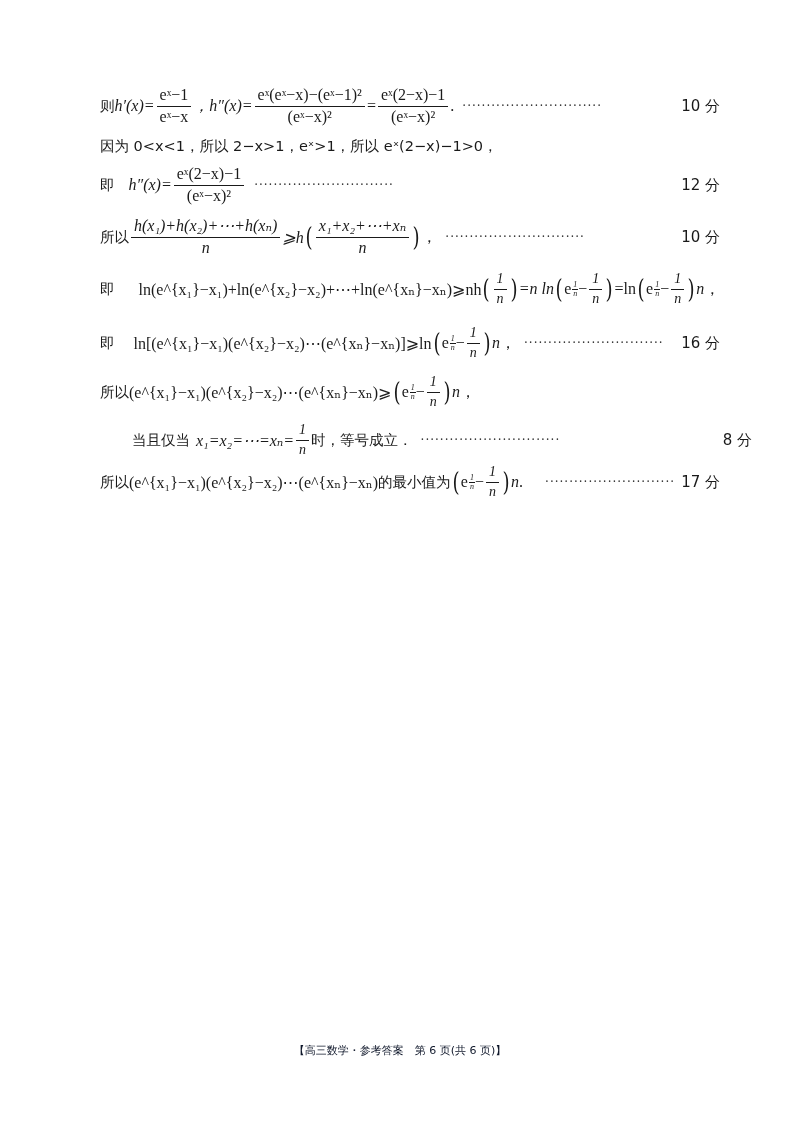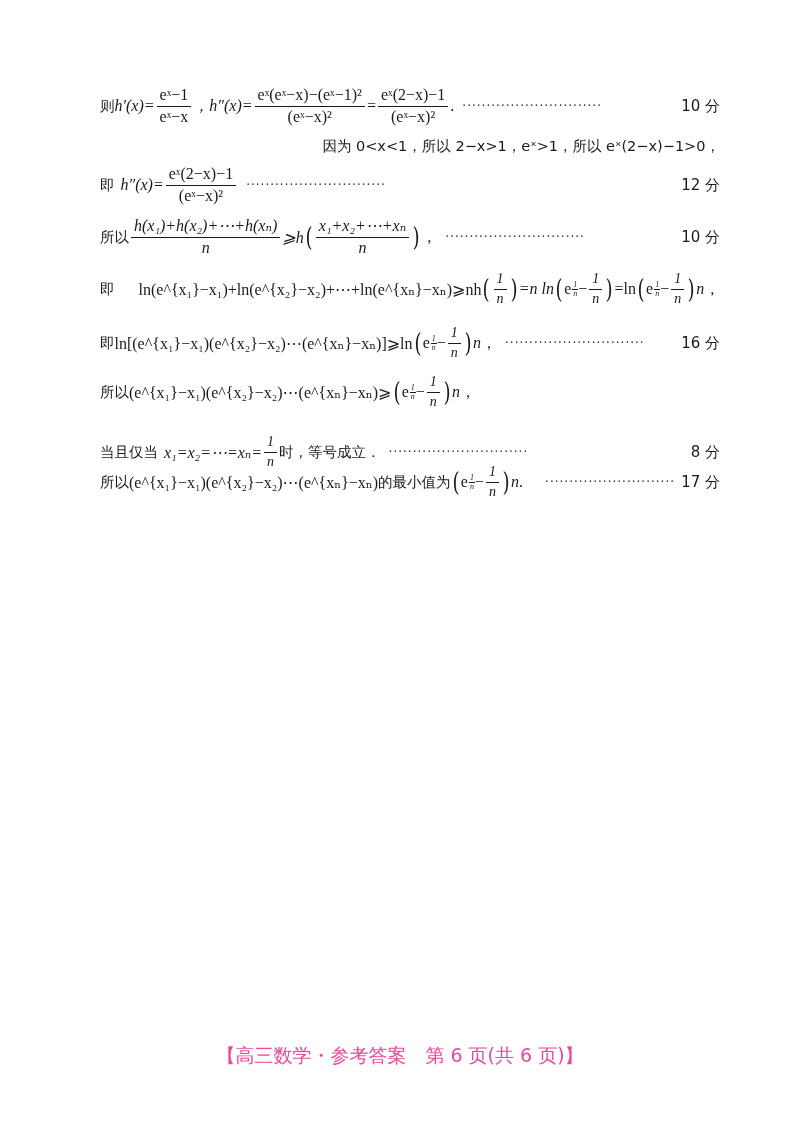--- a/index.html
+++ b/index.html
@@ -30,21 +30,21 @@
   }
   .tiny-frac .num { border-bottom: 0.8px solid #1a1a1a; padding: 0 1px; }
   .big { font-size: 26px; line-height: 1; font-weight: 200; transform: scaleX(0.7); display: inline-block; }
   .dots {
     flex: 1; overflow: hidden; margin: 0 8px;
     letter-spacing: 1px; font-size: 12px; color: #333; align-self: center;
   }
   .score { font-size: 15px; }
   .footer {
     position: absolute; left: 0; width: 800px; top: 1043px; text-align: center;
-    font-family: "DejaVu Sans", "Liberation Sans", sans-serif; font-size: 19px; color: #ec4899;
+    font-family: "DejaVu Sans", "Liberation Sans", sans-serif; font-size: 11px; color: #0f172a;
   }
 </style>
 </head>
 <body>
 
 <div class="page">
 
   <div class="line" style="top:82px;height:48px;">
     <span class="cn">则</span>
     <span class="m i" style="">h′(x)=</span>
@@ -60,27 +60,27 @@
     <span class="m">=</span>
     <span class="frac m">
       <span class="num">eˣ(2−x)−1</span>
       <span class="den">(eˣ−x)²</span>
     </span>
     <span class="m">.</span>
     <span class="dots">·····························</span>
     <span class="score cn">10 分</span>
   </div>
 
-  <div class="line" style="top:135px;height:22px;justify-content:flex-end;">
+  <div class="line" style="top:135px;height:22px;">
     <span class="cn">因为 0&lt;x&lt;1，所以 2−x&gt;1，eˣ&gt;1，所以 eˣ(2−x)−1&gt;0，</span>
   </div>
 
   <div class="line" style="top:162px;height:46px;">
     <span class="cn">即</span>
-    <span class="m i" style="margin-left:6px">h″(x)=</span>
+    <span class="m i" style="margin-left:14px">h″(x)=</span>
     <span class="frac m">
       <span class="num">eˣ(2−x)−1</span>
       <span class="den">(eˣ−x)²</span>
     </span>
     <span class="dots">·····························</span>
     <span class="score cn">12 分</span>
   </div>
 
   <div class="line" style="top:214px;height:46px;">
     <span class="cn">所以</span>
@@ -134,21 +134,21 @@
       <span class="num">1</span>
       <span class="den">n</span>
     </span>
     <span class="big">)</span>
     <sup class="m i">n</sup>
     <span class="m">，</span>
   </div>
 
   <div class="line" style="top:320px;height:46px;">
     <span class="cn">即</span>
-    <span class="m" style="margin-left:0">ln[(e^{x₁}−x₁)(e^{x₂}−x₂)⋯(e^{xₙ}−xₙ)]⩾ln</span>
+    <span class="m" style="margin-left:19px">ln[(e^{x₁}−x₁)(e^{x₂}−x₂)⋯(e^{xₙ}−xₙ)]⩾ln</span>
     <span class="big">(</span>
     <span class="m">e</span>
     <span class="tiny-frac m i">
       <span class="num">1</span>
       <span class="den">n</span>
     </span>
     <span class="m">−</span>
     <span class="frac m i sm">
       <span class="num">1</span>
       <span class="den">n</span>
@@ -172,21 +172,21 @@
     <span class="m">−</span>
     <span class="frac m i sm">
       <span class="num">1</span>
       <span class="den">n</span>
     </span>
     <span class="big">)</span>
     <sup class="m i">n</sup>
     <span class="m">，</span>
   </div>
 
-  <div class="line" style="top:430px;height:44px;">
+  <div class="line" style="top:418px;height:44px;margin-left:32px;">
     <span class="cn">当且仅当</span>
     <span class="m i" style="margin-left:6px">x₁=x₂=⋯=xₙ=</span>
     <span class="frac m i sm">
       <span class="num">1</span>
       <span class="den">n</span>
     </span>
     <span class="cn">时，等号成立．</span>
     <span class="dots">·····························</span>
     <span class="score cn">8 分</span>
   </div>

